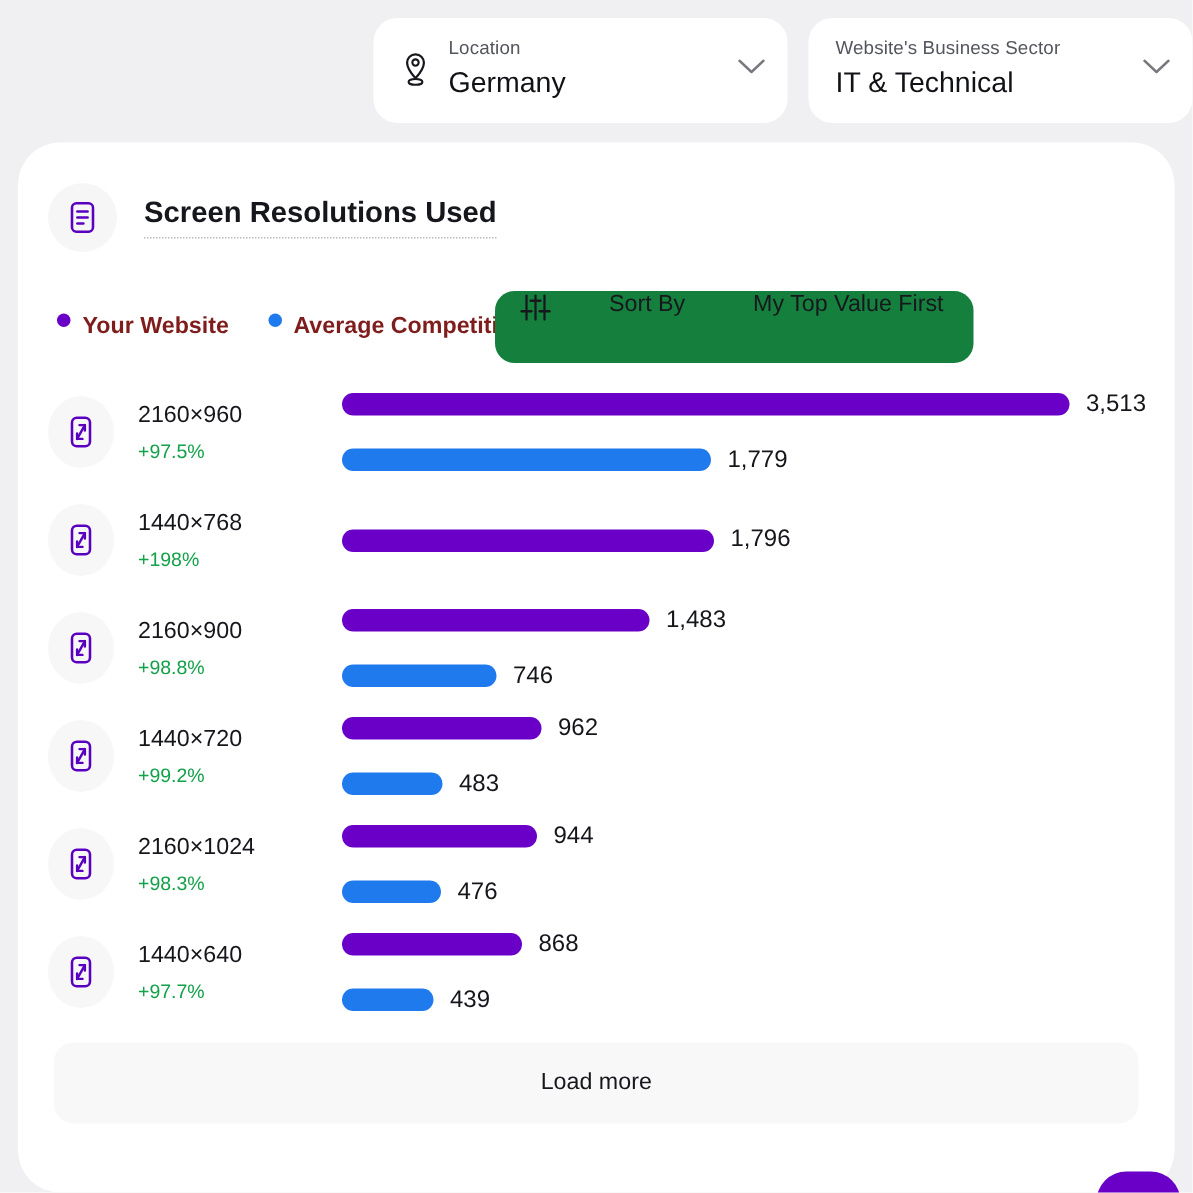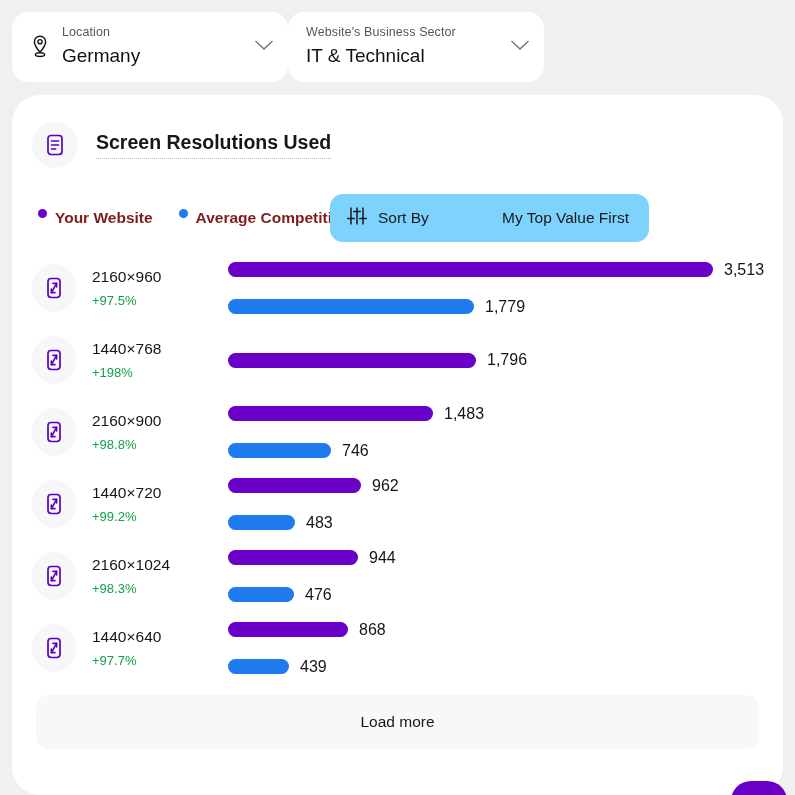--- a/index.html
+++ b/index.html
@@ -13,21 +13,23 @@
   body {
     background: #f0f0f2;
     font-family: "Liberation Sans", sans-serif;
     -webkit-font-smoothing: antialiased;
     position: relative;
   }
 
   
   .filter-bar {
     display: flex;
+    gap: 14px;
     padding: 12px 0 0 12px;
+    justify-content: flex-end;
   }
 
   .filter-select {
     background: #ffffff;
     border-radius: 16px;
     height: 70px;
     display: flex;
     align-items: center;
     padding: 0 14px 0 18px;
     position: relative;
@@ -123,26 +125,27 @@
   }
   .legend-dot.purple { background: #6a00c8; }
   .legend-dot.blue   { background: #1f7aee; }
 
   .sort-pill {
     position: absolute;
     left: 292px;
     top: 0;
     width: 319px;
     height: 48px;
-    background: #7dd3fc;
+    background: #15803d;
     border-radius: 13px;
     display: flex;
-    align-items: center;
+    align-items: flex-start;
     padding: 0 20px 0 16px;
     cursor: pointer;
+    gap: 28px;
   }
   .sort-icon { flex: 0 0 auto; margin-right: 10px; }
   .sort-label {
     font-size: 15.5px;
     color: #17181d;
     white-space: nowrap;
   }
   .sort-value {
     margin-left: auto;
     font-size: 15.5px;

